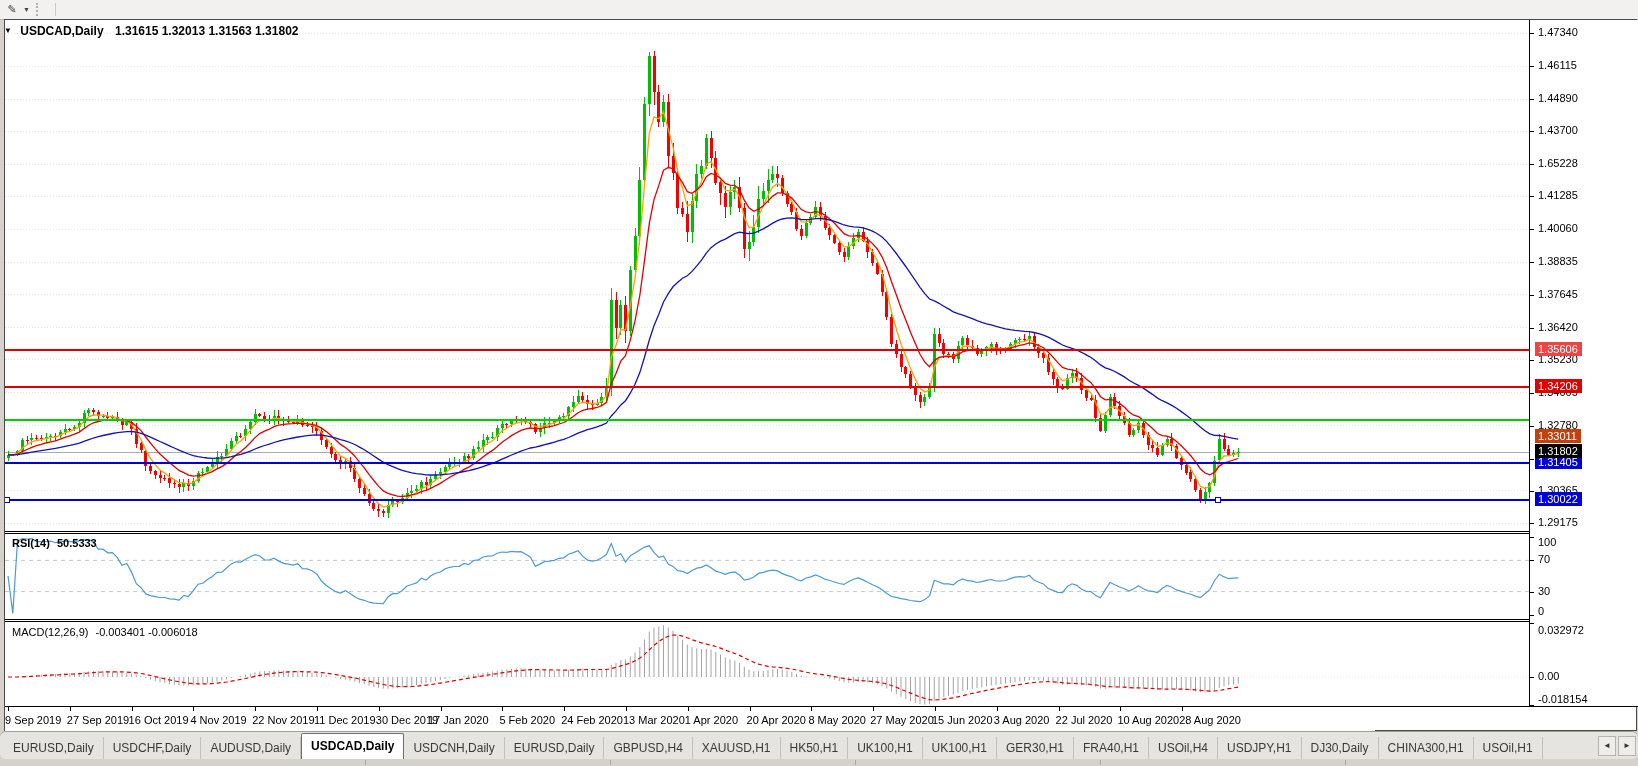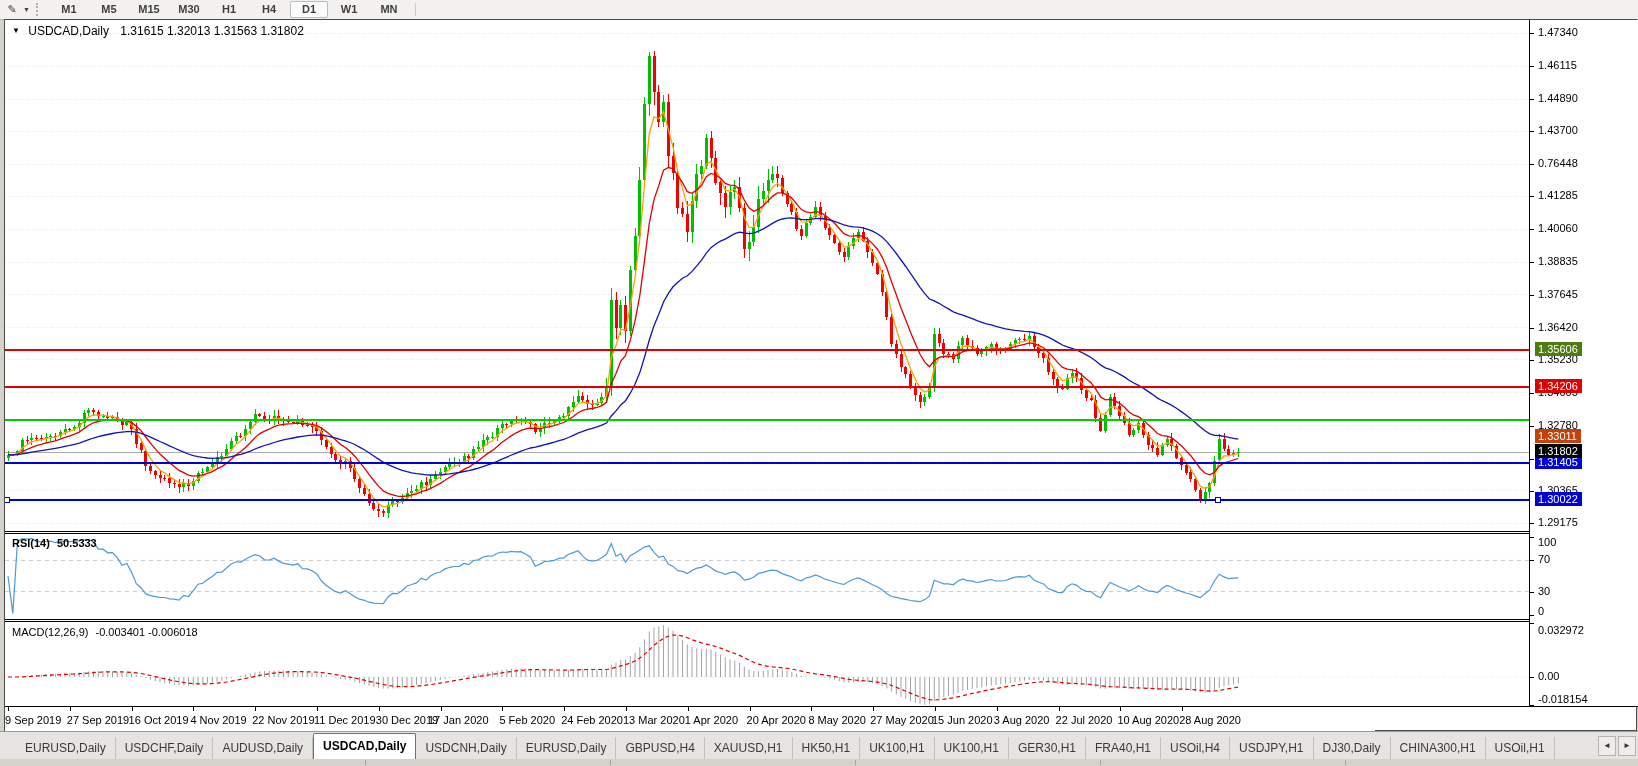--- a/index.html
+++ b/index.html
@@ -17,57 +17,46 @@
   
   #window-border{position:absolute;left:4px;top:19px;width:1633px;height:712px;border:1px solid #4A4A4A;background:#FFF;box-sizing:border-box;pointer-events:none;}
   svg.pane{position:absolute;left:5px;background:#FFF;}
   .divider{position:absolute;left:5px;width:1633px;height:3px;background:#FFF;border-top:1px solid #000;border-bottom:1px solid #000;box-sizing:border-box;}
   #divider3{height:1px;background:#000;border:none;}
   #axis-col{position:absolute;left:1529px;top:20px;width:109px;height:686px;background:#FFF;border-left:1px solid #000;box-sizing:border-box;}
   .ax-dash{position:absolute;left:0;width:4px;height:1px;background:#000;}
   .ax-lab{position:absolute;left:8px;font-size:11px;color:#000;white-space:nowrap;}
   .ax-line-lab{position:absolute;left:5px;font-size:11px;color:#FFF;padding:1px 4px 1px 3px;white-space:nowrap;}
   
-  #chart-title{position:absolute;left:12px;top:24px;font-size:12px;font-weight:normal;color:#000;}
+  #chart-title{position:absolute;left:4px;top:24px;font-size:12px;font-weight:bold;color:#000;}
   #chart-title .caret{font-size:8px;vertical-align:2px;margin-right:5px;}
   #rsi-label,#macd-label{position:absolute;left:12px;font-size:11px;color:#000;}
   #rsi-label{top:537px;font-weight:bold;}
   #macd-label{top:626px;}
   
   #date-axis{position:absolute;left:5px;top:707px;width:1370px;height:24px;background:#FFF;}
   .date-tick{position:absolute;top:0;width:1px;height:4px;background:#000;}
   .date-lab{position:absolute;top:7px;font-size:11px;color:#000;white-space:nowrap;}
   
-  #tab-bar{position:absolute;left:0;top:731px;width:1638px;height:28px;background:#E6E4E0;border-top:1px solid #9E9C98;display:flex;align-items:flex-end;overflow:hidden;padding-left:16px;box-sizing:border-box;}
+  #tab-bar{position:absolute;left:0;top:731px;width:1638px;height:28px;background:#E6E4E0;border-top:1px solid #9E9C98;display:flex;align-items:flex-end;overflow:hidden;padding-left:4px;box-sizing:border-box;border-radius:6px;}
   .tab{height:22px;line-height:22px;padding:0 9px;font-size:12px;color:#3A3A3A;border-right:1px solid #C2C0BC;white-space:nowrap;background:#E6E4E0;}
   .tab.active{background:#FFF;font-weight:bold;color:#000;border:1px solid #6F6F6F;border-bottom:none;height:25px;line-height:25px;border-radius:2px 2px 0 0;}
   #tab-arrows{position:absolute;right:2px;top:736px;display:flex;gap:2px;background:#E6E4E0;}
   .tab-arrow{width:16px;height:18px;font-size:8px;line-height:18px;text-align:center;color:#333;border:1px solid #B5B3AF;background:#EFEDE9;}
   
   #bottom-strip{position:absolute;left:0;top:759px;width:1638px;height:7px;background:#D5D2CC;}
   .strip-mark{position:absolute;top:1px;width:1px;height:5px;background:#A8A6A2;}
 </style>
 </head>
 <body>
 
 <div id="toolbar">
   <div class="tool-icon">✎</div>
   <div class="tool-caret">▼</div>
   <div class="grip"></div>
-  <div id="tf-buttons" style="display:flex;">
-      <div class="tf-btn">M1</div>
-      <div class="tf-btn">M5</div>
-      <div class="tf-btn">M15</div>
-      <div class="tf-btn">M30</div>
-      <div class="tf-btn">H1</div>
-      <div class="tf-btn">H4</div>
-      <div class="tf-btn selected">D1</div>
-      <div class="tf-btn">W1</div>
-      <div class="tf-btn">MN</div>
-    </div>
   <div class="tool-sep"></div>
 </div>
 
 <div id="window-border"></div>
 
 <svg id="main-pane" class="pane" width="1524" height="511" style="top:20px" shape-rendering="crispEdges">
     <line x1="0" y1="13.0" x2="1524" y2="13.0" stroke="#E4E4E4" stroke-dasharray="1,2"></line>
     <line x1="0" y1="46.0" x2="1524" y2="46.0" stroke="#E4E4E4" stroke-dasharray="1,2"></line>
     <line x1="0" y1="79.1" x2="1524" y2="79.1" stroke="#E4E4E4" stroke-dasharray="1,2"></line>
     <line x1="0" y1="111.2" x2="1524" y2="111.2" stroke="#E4E4E4" stroke-dasharray="1,2"></line>
@@ -887,21 +876,21 @@
 <div id="axis-col">
     <div class="ax-dash" style="top:13.0px"></div>
     <div class="ax-lab" style="top:6.0px">1.47340</div>
     <div class="ax-dash" style="top:46.0px"></div>
     <div class="ax-lab" style="top:39.0px">1.46115</div>
     <div class="ax-dash" style="top:79.1px"></div>
     <div class="ax-lab" style="top:72.1px">1.44890</div>
     <div class="ax-dash" style="top:111.2px"></div>
     <div class="ax-lab" style="top:104.2px">1.43700</div>
     <div class="ax-dash" style="top:144.2px"></div>
-    <div class="ax-lab" style="top:137.2px">0.76448</div>
+    <div class="ax-lab" style="top:137.2px">1.65228</div>
     <div class="ax-dash" style="top:176.3px"></div>
     <div class="ax-lab" style="top:169.3px">1.41285</div>
     <div class="ax-dash" style="top:209.4px"></div>
     <div class="ax-lab" style="top:202.4px">1.40060</div>
     <div class="ax-dash" style="top:242.4px"></div>
     <div class="ax-lab" style="top:235.4px">1.38835</div>
     <div class="ax-dash" style="top:274.5px"></div>
     <div class="ax-lab" style="top:267.5px">1.37645</div>
     <div class="ax-dash" style="top:307.6px"></div>
     <div class="ax-lab" style="top:300.6px">1.36420</div>
@@ -924,21 +913,21 @@
     <div class="ax-dash" style="top:571.6px"></div>
     <div class="ax-lab" style="top:564.6px">30</div>
     <div class="ax-dash" style="top:595.0px"></div>
     <div class="ax-lab" style="top:585.0px">0</div>
     <div class="ax-dash" style="top:603.0px"></div>
     <div class="ax-lab" style="top:604.0px">0.032972</div>
     <div class="ax-dash" style="top:657.0px"></div>
     <div class="ax-lab" style="top:650.0px">0.00</div>
     <div class="ax-dash" style="top:685.0px"></div>
     <div class="ax-lab" style="top:673.0px">-0.018154</div>
-    <div class="ax-line-lab" style="top:321.5px;background:#4d7c0f">1.35606</div>
+    <div class="ax-line-lab" style="top:321.5px;background:#ef4444">1.35606</div>
     <div class="ax-line-lab" style="top:359.3px;background:#E00000">1.34206</div>
     <div class="ax-line-lab" style="top:409px;background:#c2410c">1.33011</div>
     <div class="ax-line-lab" style="top:434.8px;background:#0000DC">1.31405</div>
     <div class="ax-line-lab" style="top:472.2px;background:#0000DC">1.30022</div>
     <div class="ax-line-lab" style="top:424.1px;background:#000000">1.31802</div>
   </div>
 
 <div id="chart-title">
   <span class="caret">▼</span>
   <span>USDCAD,Daily</span>

